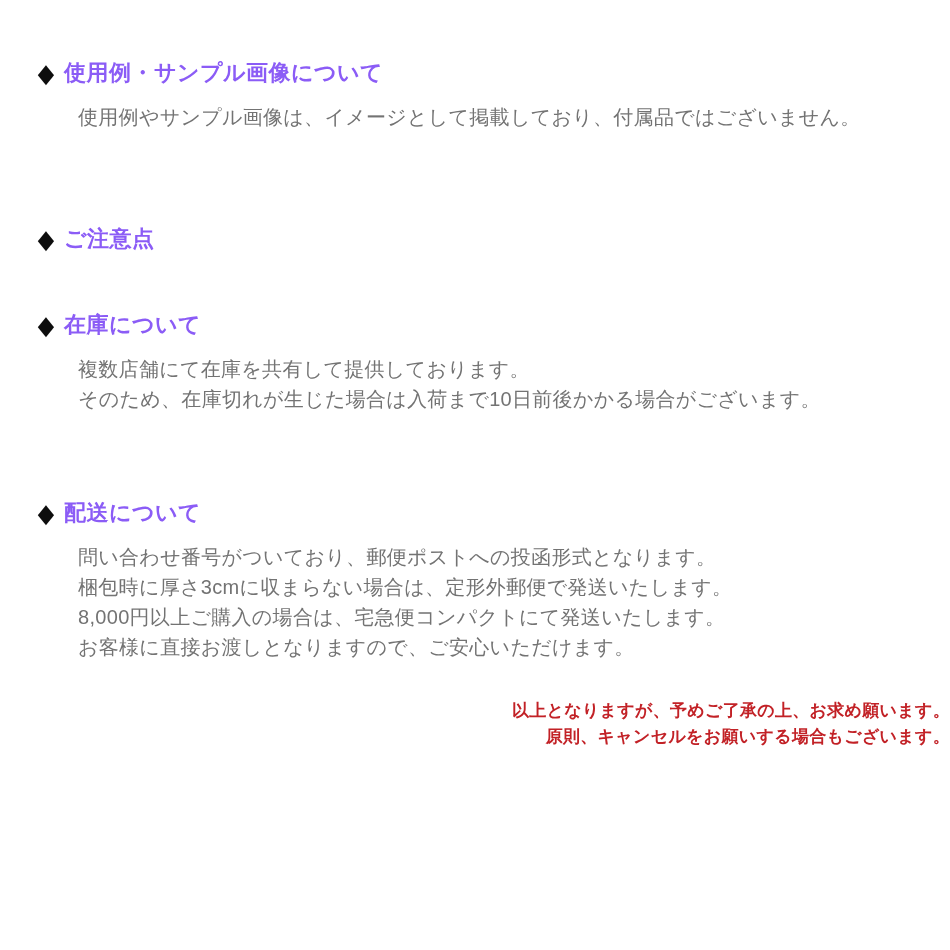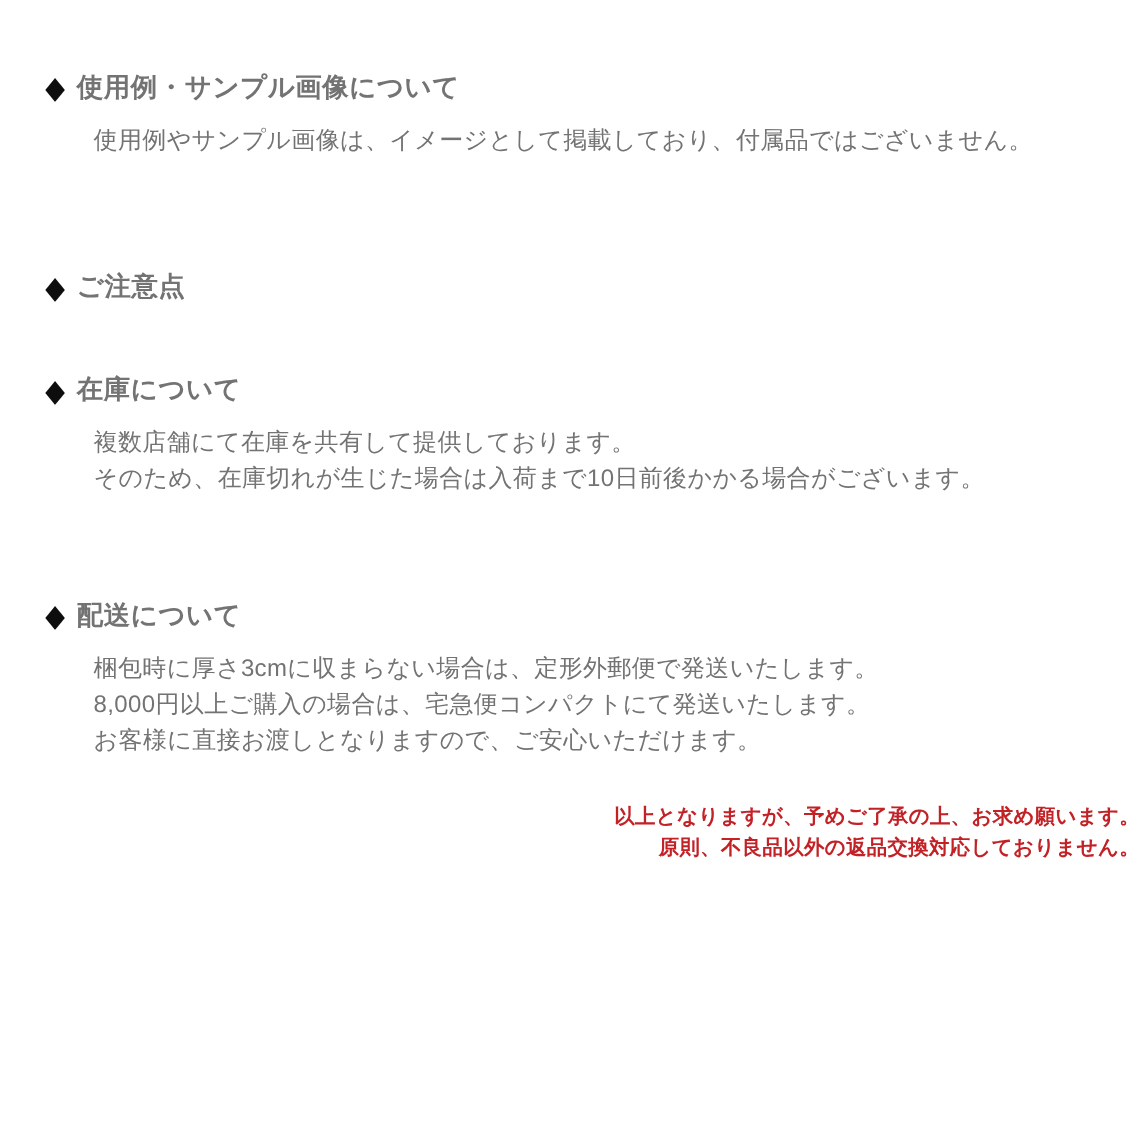--- a/index.html
+++ b/index.html
@@ -29,21 +29,21 @@
     color: #0d0d0d;
     font-size: 26px;
     line-height: 1;
     transform: scaleX(0.82);
     display: inline-block;
   }
   .heading-row h2 {
     margin: 0;
     font-size: 22px;
     font-weight: bold;
-    color: #737373;
+    color: #8b5cf6;
     letter-spacing: 0.5px;
     text-align: center;
   }
   .body-text {
     margin: 14px 0 0 42px;
   }
   .body-text p {
     margin: 0;
     font-size: 20px;
     line-height: 30px;
@@ -102,24 +102,25 @@
       <p>そのため、在庫切れが生じた場合は入荷まで10日前後かかる場合がございます。</p>
     </div>
   </div>
 
   <div class="section section-ship">
     <div class="heading-row">
       <span class="diamond">◆</span>
       <h2>配送について</h2>
     </div>
     <div class="body-text">
+      <p>問い合わせ番号がついており、郵便ポストへの投函形式となります。</p>
       <p>梱包時に厚さ3cmに収まらない場合は、定形外郵便で発送いたします。</p>
       <p>8,000円以上ご購入の場合は、宅急便コンパクトにて発送いたします。</p>
       <p>お客様に直接お渡しとなりますので、ご安心いただけます。</p>
     </div>
   </div>
 
   <div class="footer-warning">
     <p>以上となりますが、予めご了承の上、お求め願います。</p>
-    <p>原則、不良品以外の返品交換対応しておりません。</p>
+    <p>原則、キャンセルをお願いする場合もございます。</p>
   </div>
 
 </div>
 
 </body></html>

